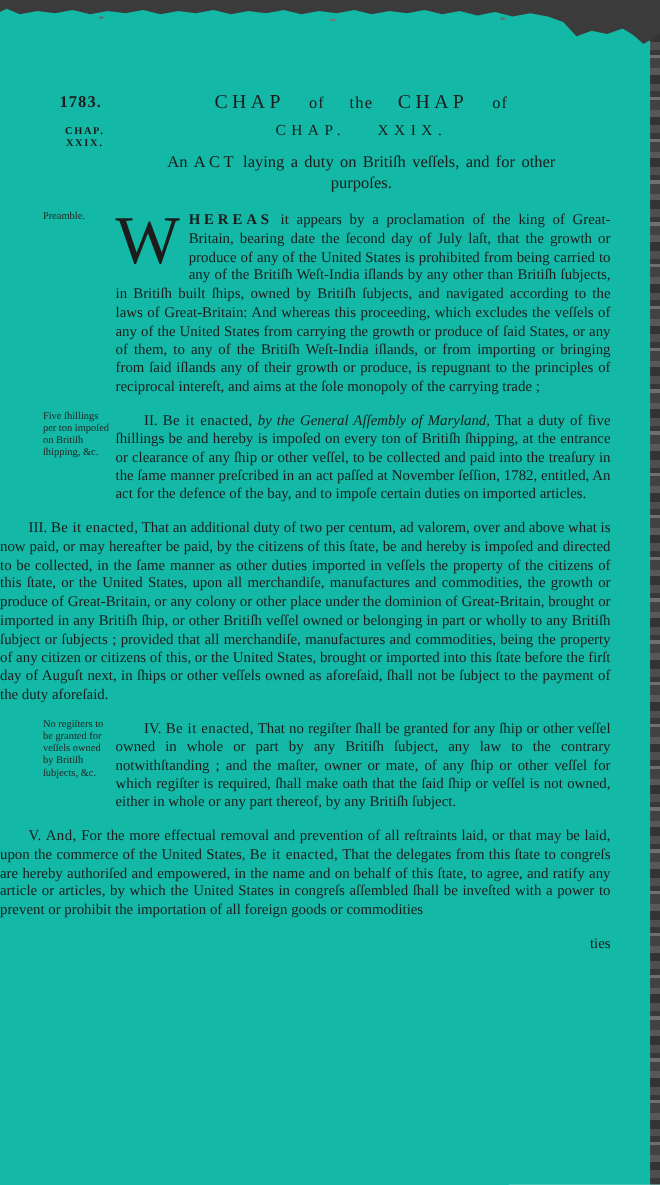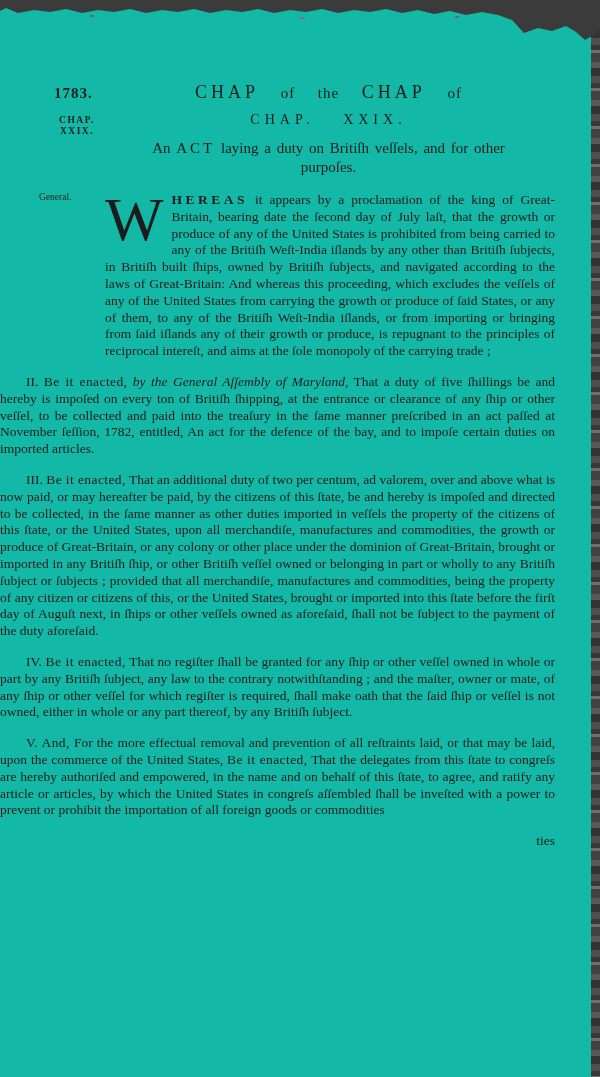--- a/index.html
+++ b/index.html
@@ -79,39 +79,41 @@
     <div class="head-center">
       <div class="laws-line"><span>CHAP</span> <span class="lc">of</span> <span class="lc">the</span> <span>CHAP</span> <span class="lc">of</span></div>
       <div class="chap-line"><span>CHAP.</span> <span>XXIX.</span></div>
       <div class="act-title"><span>An</span> <span class="actword">ACT</span> <span>laying a duty on Britiſh veſſels, and for other purpoſes.</span></div>
     </div>
   </div>
 
   <div class="content">
 
     <div class="section">
-      <div class="note">General.</div>
+      <div class="note">Preamble.</div>
       <div class="sec-body">
         <p class="no-indent"><span class="dropcap">W</span><span class="spread">HEREAS</span> <span>it appears by a proclamation of the king of Great-Britain, bearing date the ſecond day of July laſt, that the growth or produce of any of the United States is prohibited from being carried to any of the Britiſh Weſt-India iſlands by any other than Britiſh ſubjects, in Britiſh built ſhips, owned by Britiſh ſubjects, and navigated according to the laws of Great-Britain: And whereas this proceeding, which excludes the veſſels of any of the United States from carrying the growth or produce of ſaid States, or any of them, to any of the Britiſh Weſt-India iſlands, or from importing or bringing from ſaid iſlands any of their growth or produce, is repugnant to the principles of reciprocal intereſt, and aims at the ſole monopoly of the carrying trade ;</span></p>
       </div>
     </div>
 
     <div class="section">
+      <div class="note">Five ſhillings per ton impoſed on Britiſh ſhipping, &amp;c.</div>
       <div class="sec-body">
         <p><span>II.</span> <span class="blackletter">Be it enacted,</span> <span class="italic">by the General Aſſembly of Maryland,</span> <span>That a duty of five ſhillings be and hereby is impoſed on every ton of Britiſh ſhipping, at the entrance or clearance of any ſhip or other veſſel, to be collected and paid into the treaſury in the ſame manner preſcribed in an act paſſed at November ſeſſion, 1782, entitled, An act for the defence of the bay, and to impoſe certain duties on imported articles.</span></p>
       </div>
     </div>
 
     <div class="section">
       <div class="sec-body">
         <p><span>III.</span> <span class="blackletter">Be it enacted,</span> <span>That an additional duty of two per centum, ad valorem, over and above what is now paid, or may hereafter be paid, by the citizens of this ſtate, be and hereby is impoſed and directed to be collected, in the ſame manner as other duties imported in veſſels the property of the citizens of this ſtate, or the United States, upon all merchandiſe, manufactures and commodities, the growth or produce of Great-Britain, or any colony or other place under the dominion of Great-Britain, brought or imported in any Britiſh ſhip, or other Britiſh veſſel owned or belonging in part or wholly to any Britiſh ſubject or ſubjects ; provided that all merchandiſe, manufactures and commodities, being the property of any citizen or citizens of this, or the United States, brought or imported into this ſtate before the firſt day of Auguſt next, in ſhips or other veſſels owned as aforeſaid, ſhall not be ſubject to the payment of the duty aforeſaid.</span></p>
       </div>
     </div>
 
     <div class="section">
+      <div class="note">No regiſters to be granted for veſſels owned by Britiſh ſubjects, &amp;c.</div>
       <div class="sec-body">
         <p><span>IV.</span> <span class="blackletter">Be it enacted,</span> <span>That no regiſter ſhall be granted for any ſhip or other veſſel owned in whole or part by any Britiſh ſubject, any law to the contrary notwithſtanding ; and the maſter, owner or mate, of any ſhip or other veſſel for which regiſter is required, ſhall make oath that the ſaid ſhip or veſſel is not owned, either in whole or any part thereof, by any Britiſh ſubject.</span></p>
       </div>
     </div>
 
     <div class="section">
       <div class="sec-body">
         <p><span>V.</span> <span class="blackletter">And,</span> <span>For the more effectual removal and prevention of all reſtraints laid, or that may be laid, upon the commerce of the United States,</span> <span class="blackletter">Be it enacted,</span> <span>That the delegates from this ſtate to congreſs are hereby authoriſed and empowered, in the name and on behalf of this ſtate, to agree, and ratify any article or articles, by which the United States in congreſs aſſembled ſhall be inveſted with a power to prevent or prohibit the importation of all foreign goods or commodities</span></p>
       </div>
     </div>

